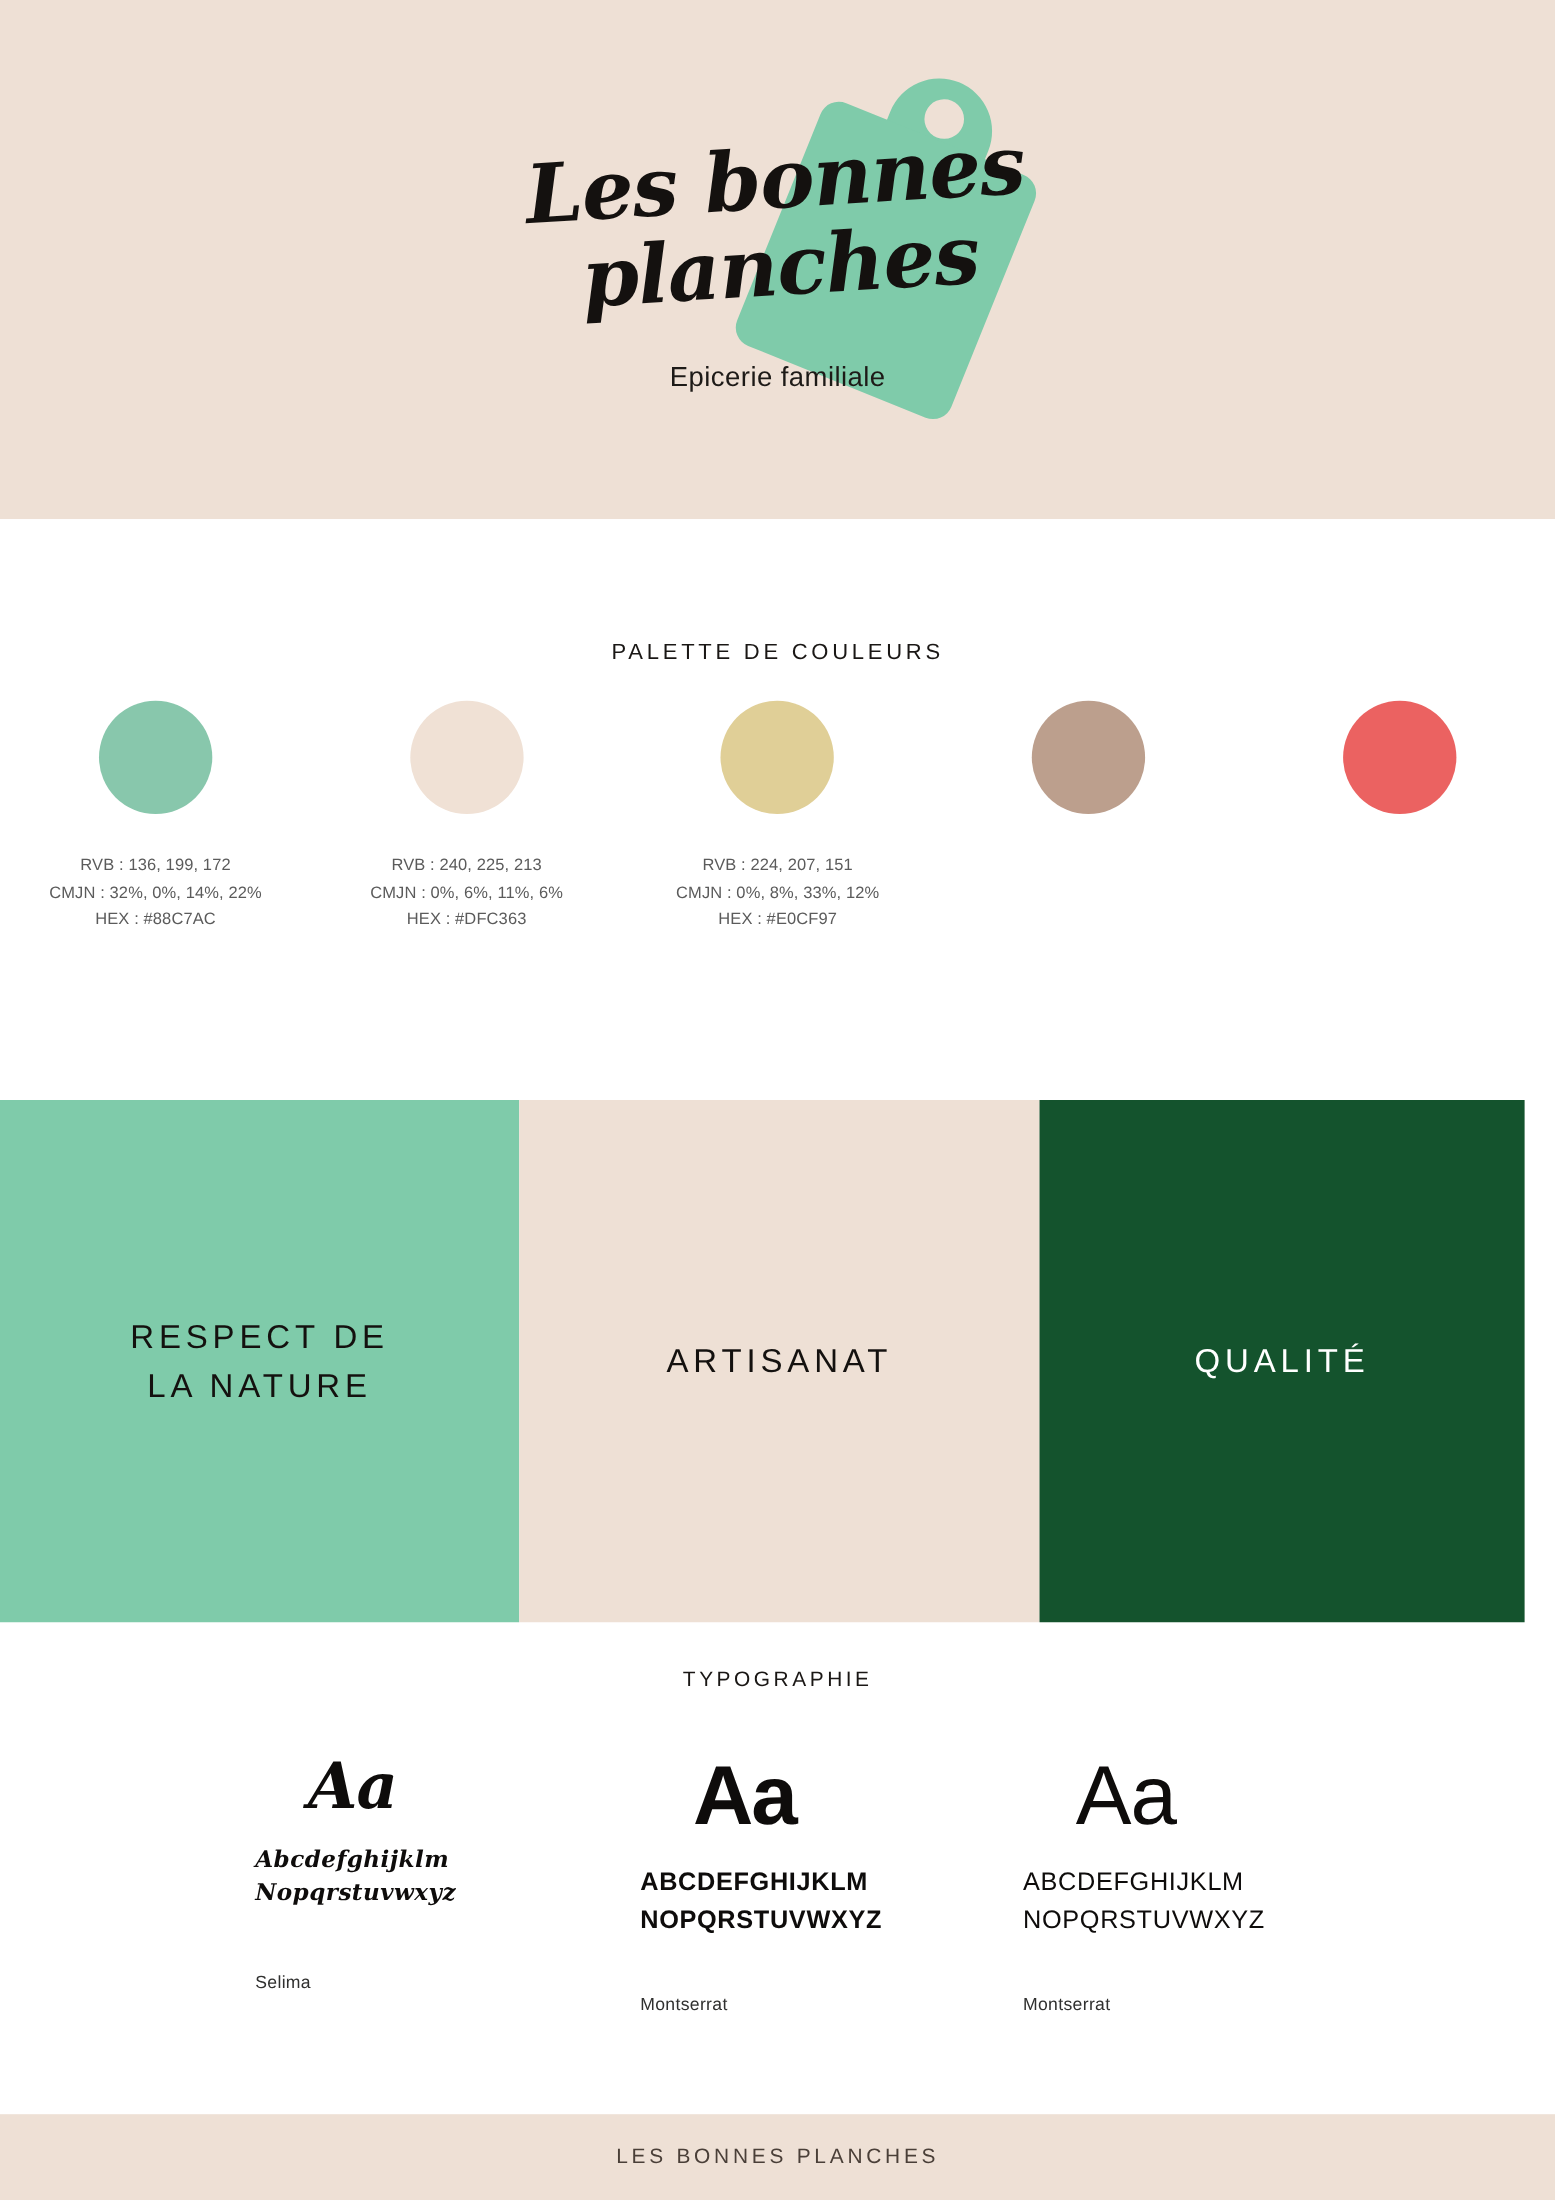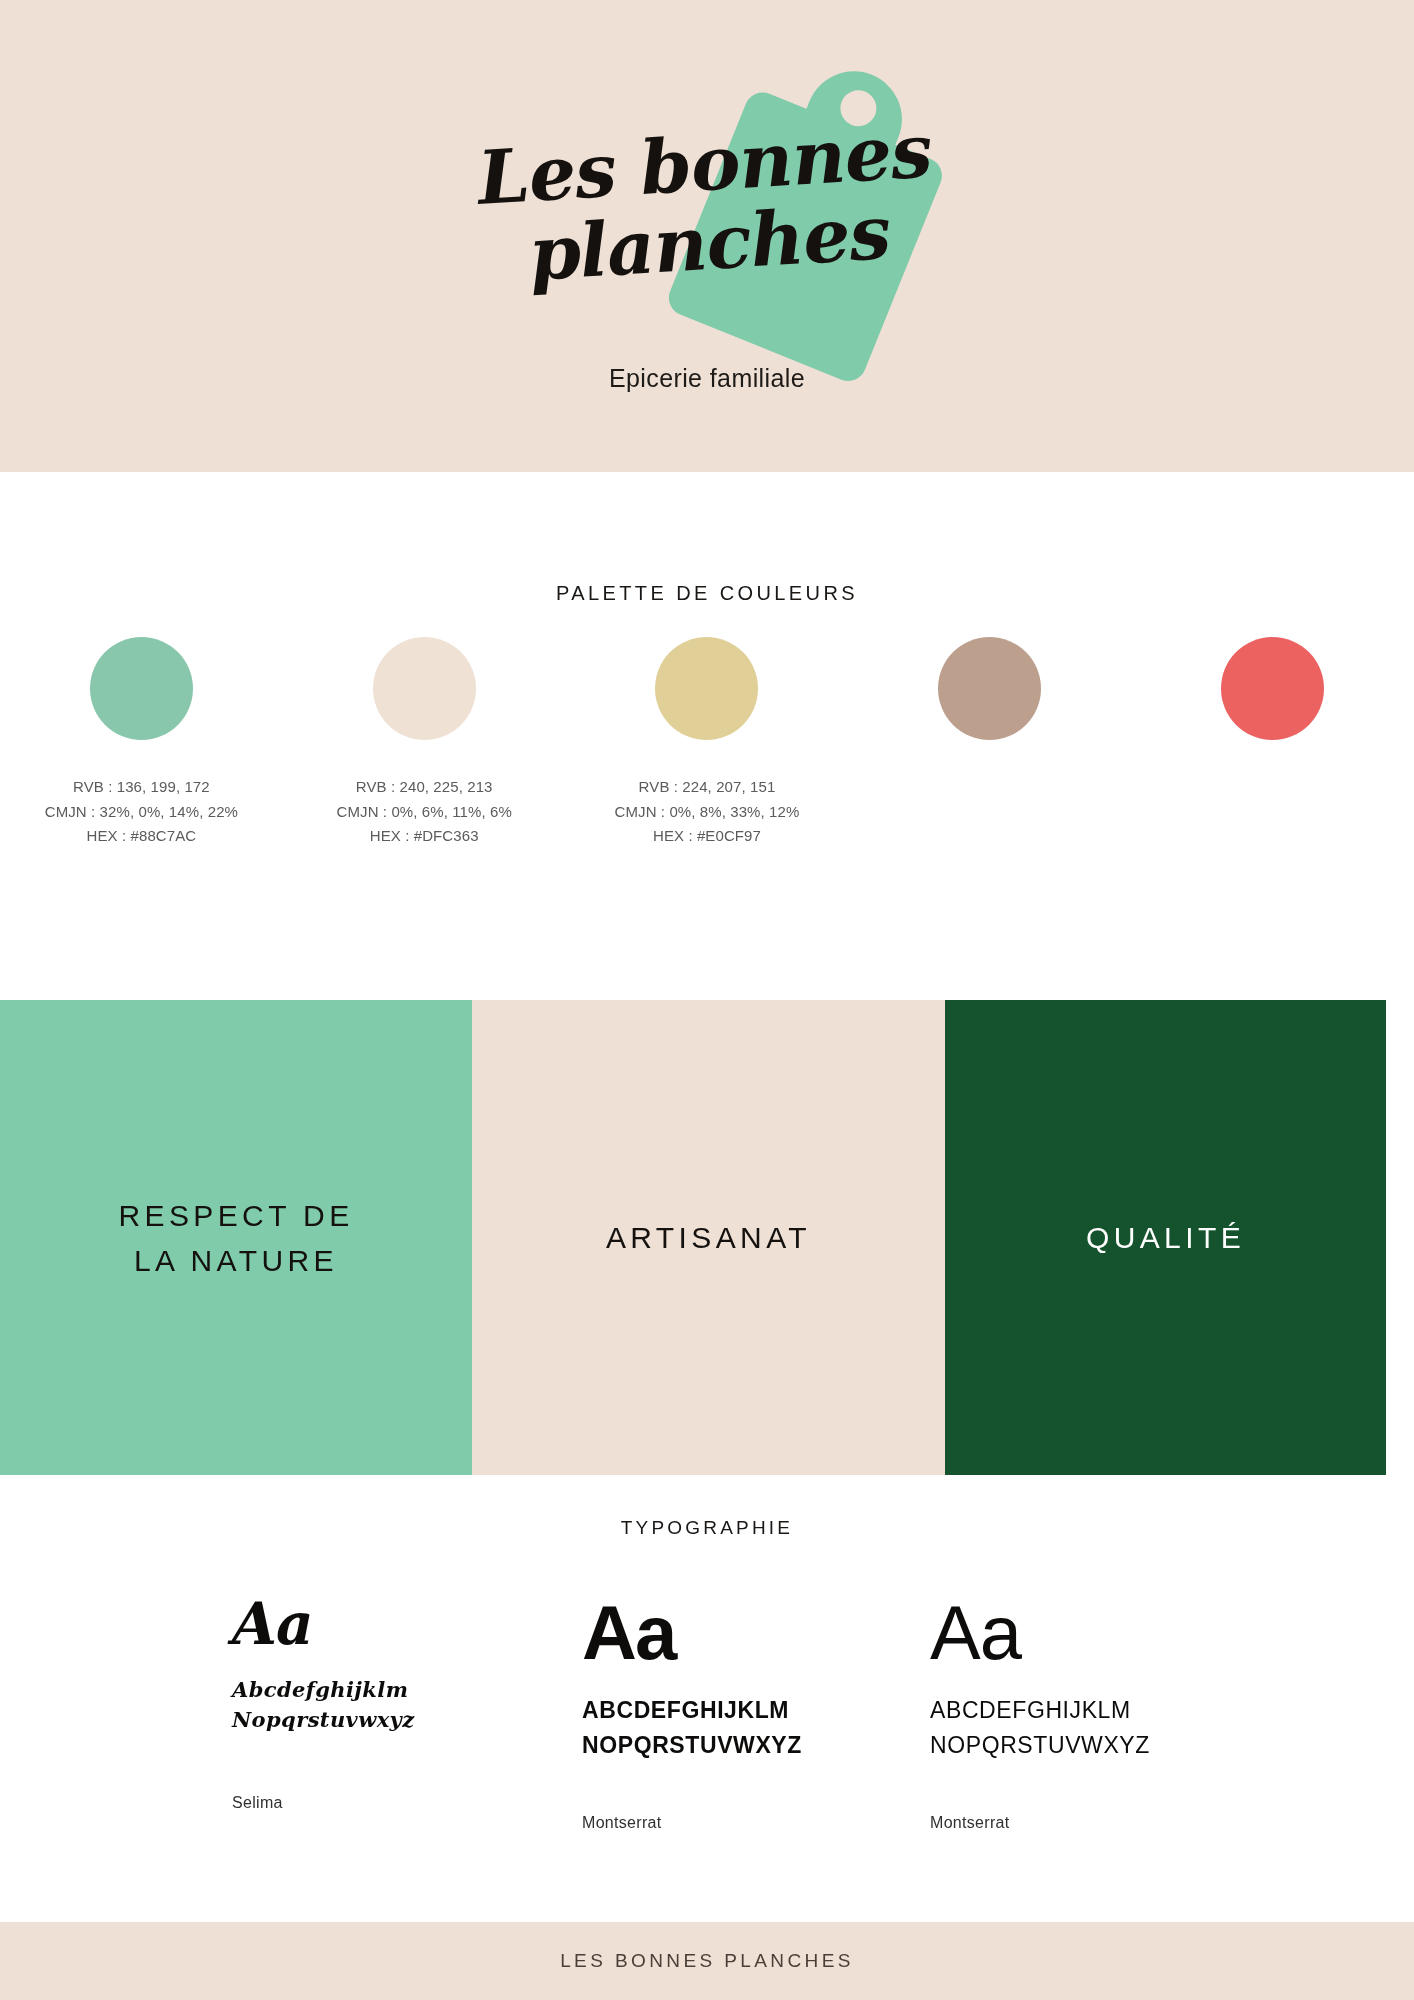--- a/index.html
+++ b/index.html
@@ -91,21 +91,21 @@
     letter-spacing: -1px;
     transform: rotate(-3.5deg);
     z-index: 3;
   }
   .logo-script .line1 { display: block; }
   .logo-script .line2 { display: block; margin-top: 6px; }
 
   .logo-tagline {
     position: absolute;
     left: 0;
-    top: 364px;
+    top: 329px;
     width: 1414px;
     text-align: center;
     font-size: 25px;
     font-weight: 400;
     color: #1D1A17;
     letter-spacing: 0.4px;
     z-index: 3;
   }
 
   
@@ -193,21 +193,21 @@
     position: absolute;
     top: 120px;
     left: 232px;
     width: 950px;
     display: flex;
   }
   .typo-col { width: 350px; }
   .typo-col.col2 { width: 348px; }
   .typo-col.col3 { width: 252px; }
 
-  .typo-sample { color: #0E0C0B; line-height: 1; }
+  .typo-sample { color: #0E0C0B; line-height: 1; margin-left: 48px; }
   .typo-sample.script {
     font-family: "DejaVu Serif", serif;
     font-style: italic;
     font-weight: 700;
     font-size: 58px;
     letter-spacing: -1px;
   }
   .typo-sample.bold {
     font-family: "Liberation Sans", sans-serif;
     font-weight: 700;

